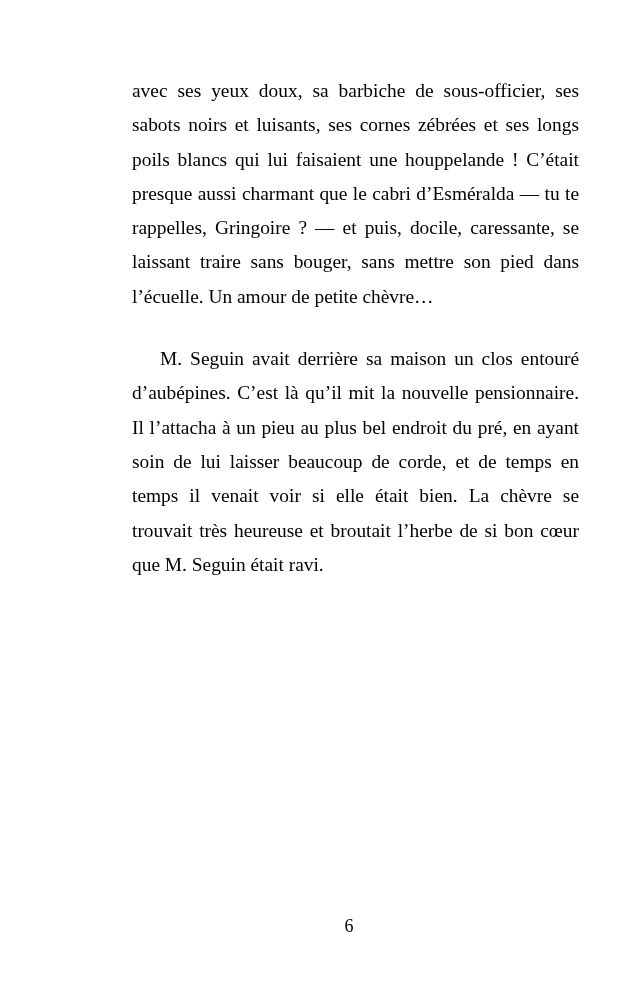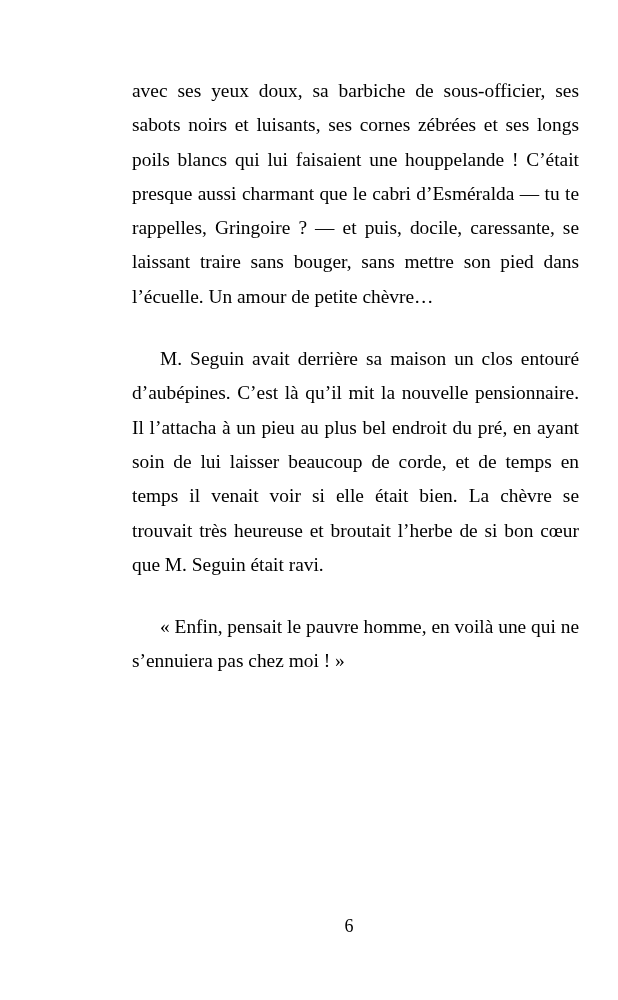--- a/index.html
+++ b/index.html
@@ -52,16 +52,15 @@
     font-family: "Liberation Serif", serif;
   }
 </style>
 </head>
 <body>
 
 <div class="page">
   <div class="text-block">
     <p class="para">avec ses yeux doux, sa barbiche de sous-officier, ses sabots noirs et luisants, ses cornes zébrées et ses longs poils blancs qui lui faisaient une houppelande ! C’était presque aussi charmant que le cabri d’Esméralda — tu te rappelles, Gringoire ? — et puis, docile, caressante, se laissant traire sans bouger, sans mettre son pied dans l’écuelle. Un amour de petite chèvre…</p>
     <p class="para indent">M. Seguin avait derrière sa maison un clos entouré d’aubépines. C’est là qu’il mit la nouvelle pensionnaire. Il l’attacha à un pieu au plus bel endroit du pré, en ayant soin de lui laisser beaucoup de corde, et de temps en temps il venait voir si elle était bien. La chèvre se trouvait très heureuse et broutait l’herbe de si bon cœur que M. Seguin était ravi.</p>
-    <p class="para indent">« Enfin, pensait le pauvre homme, en voilà une qui ne s’ennuiera pas chez moi ! »</p>
   </div>
   <div class="page-number">6</div>
 </div>
 
 </body></html>

